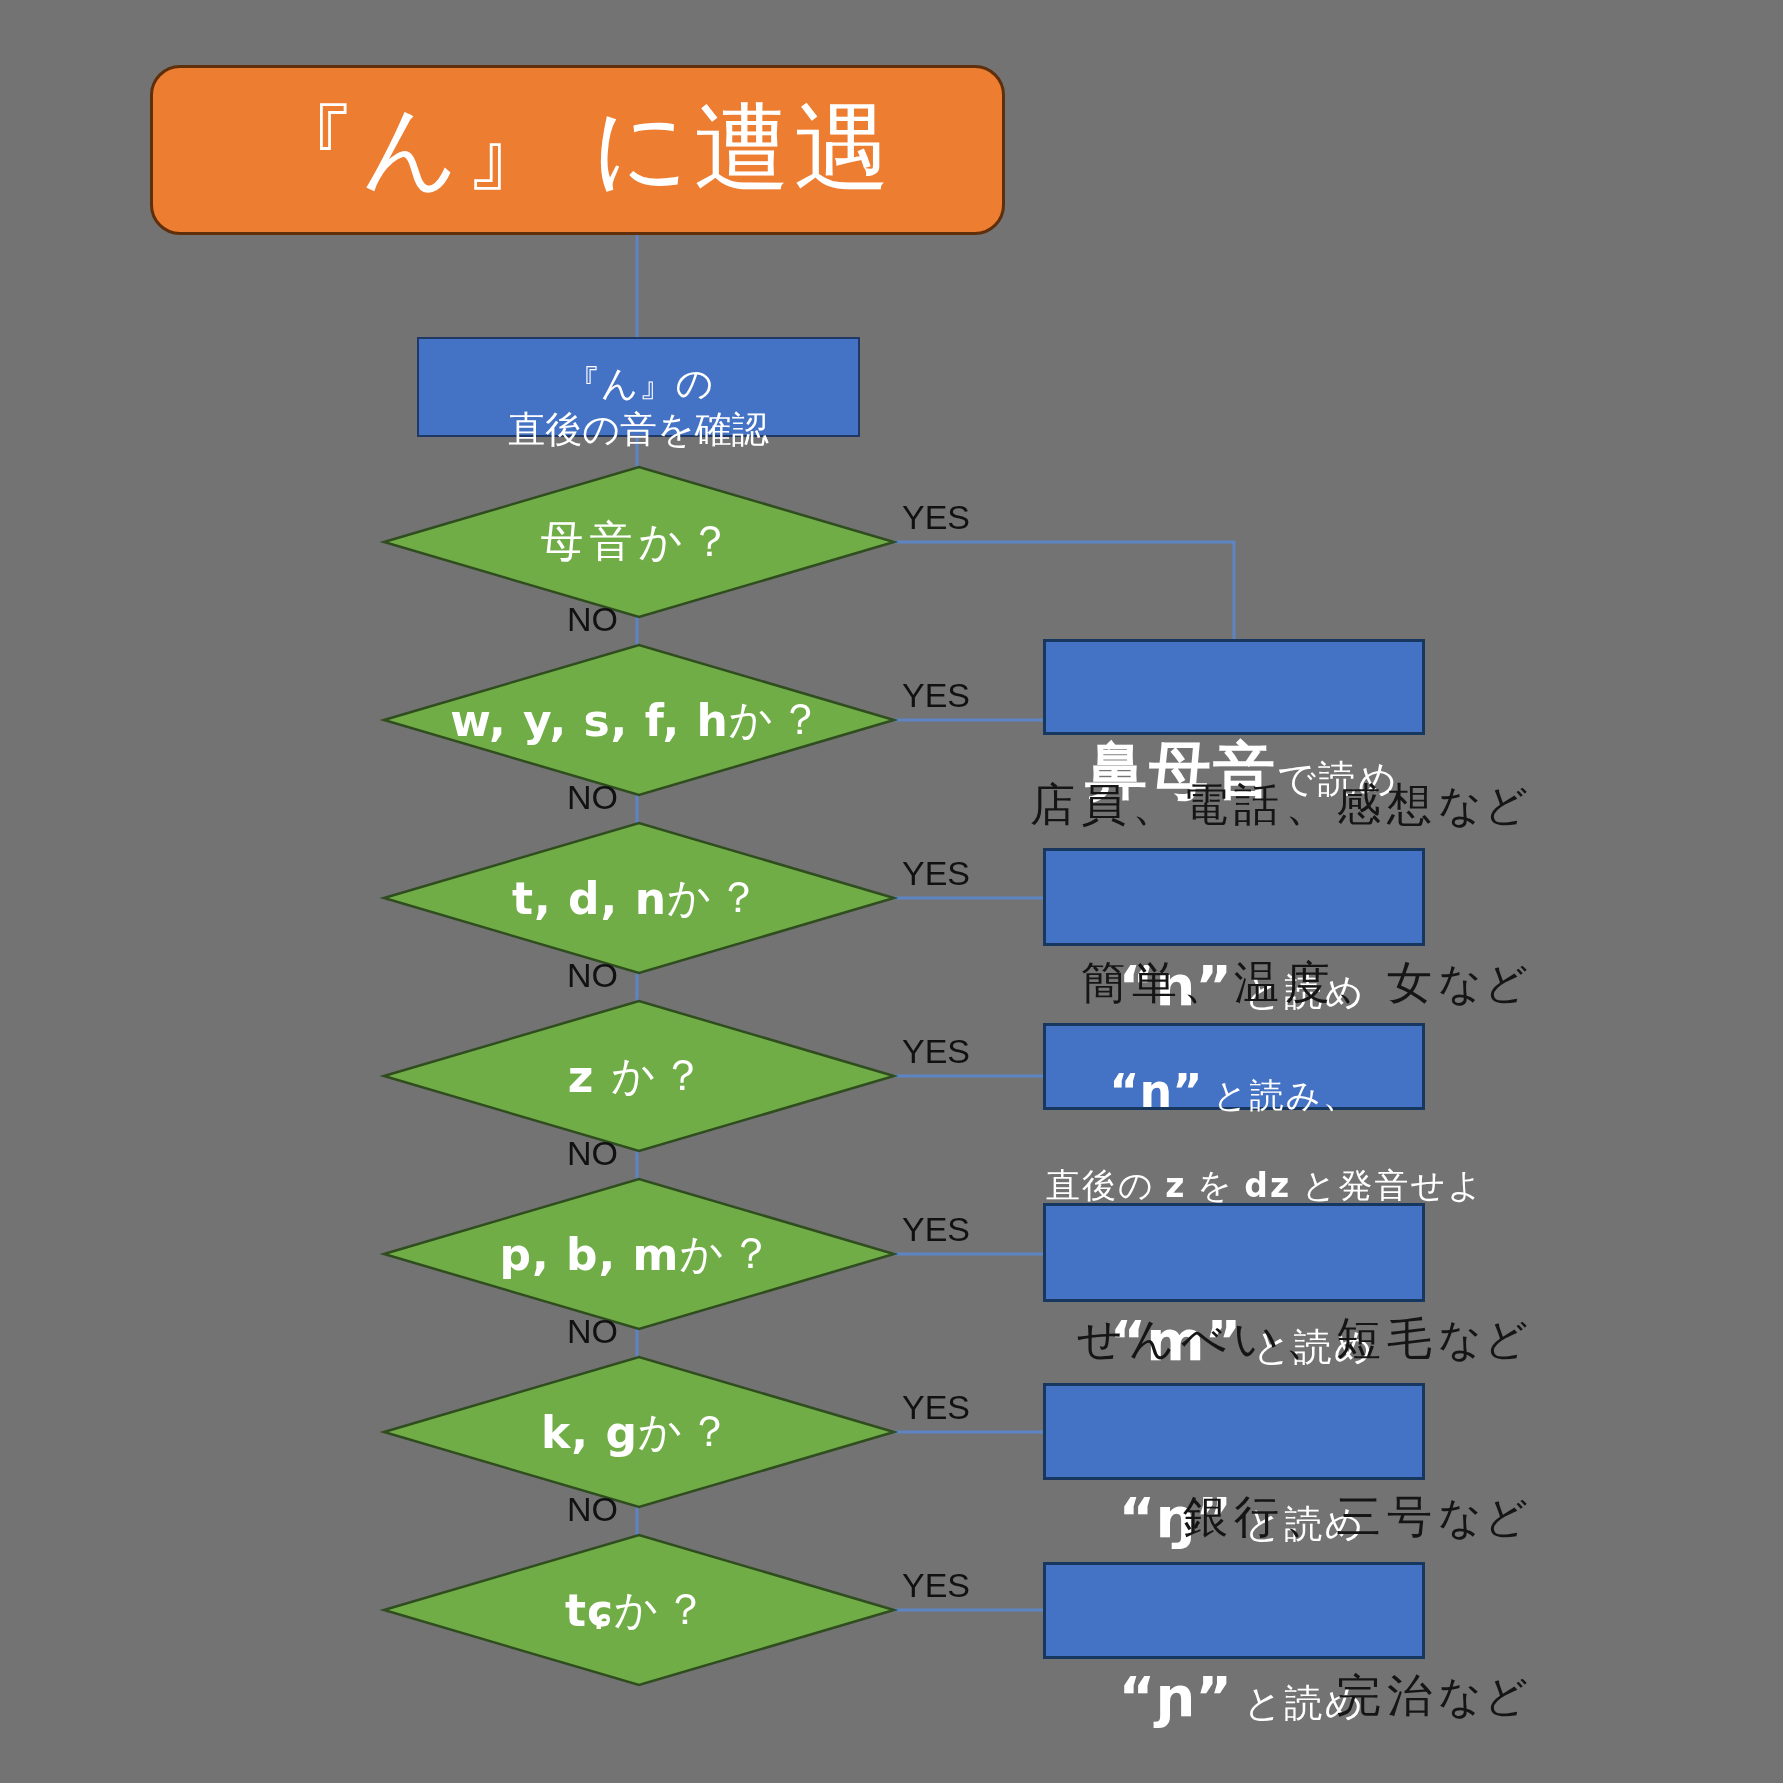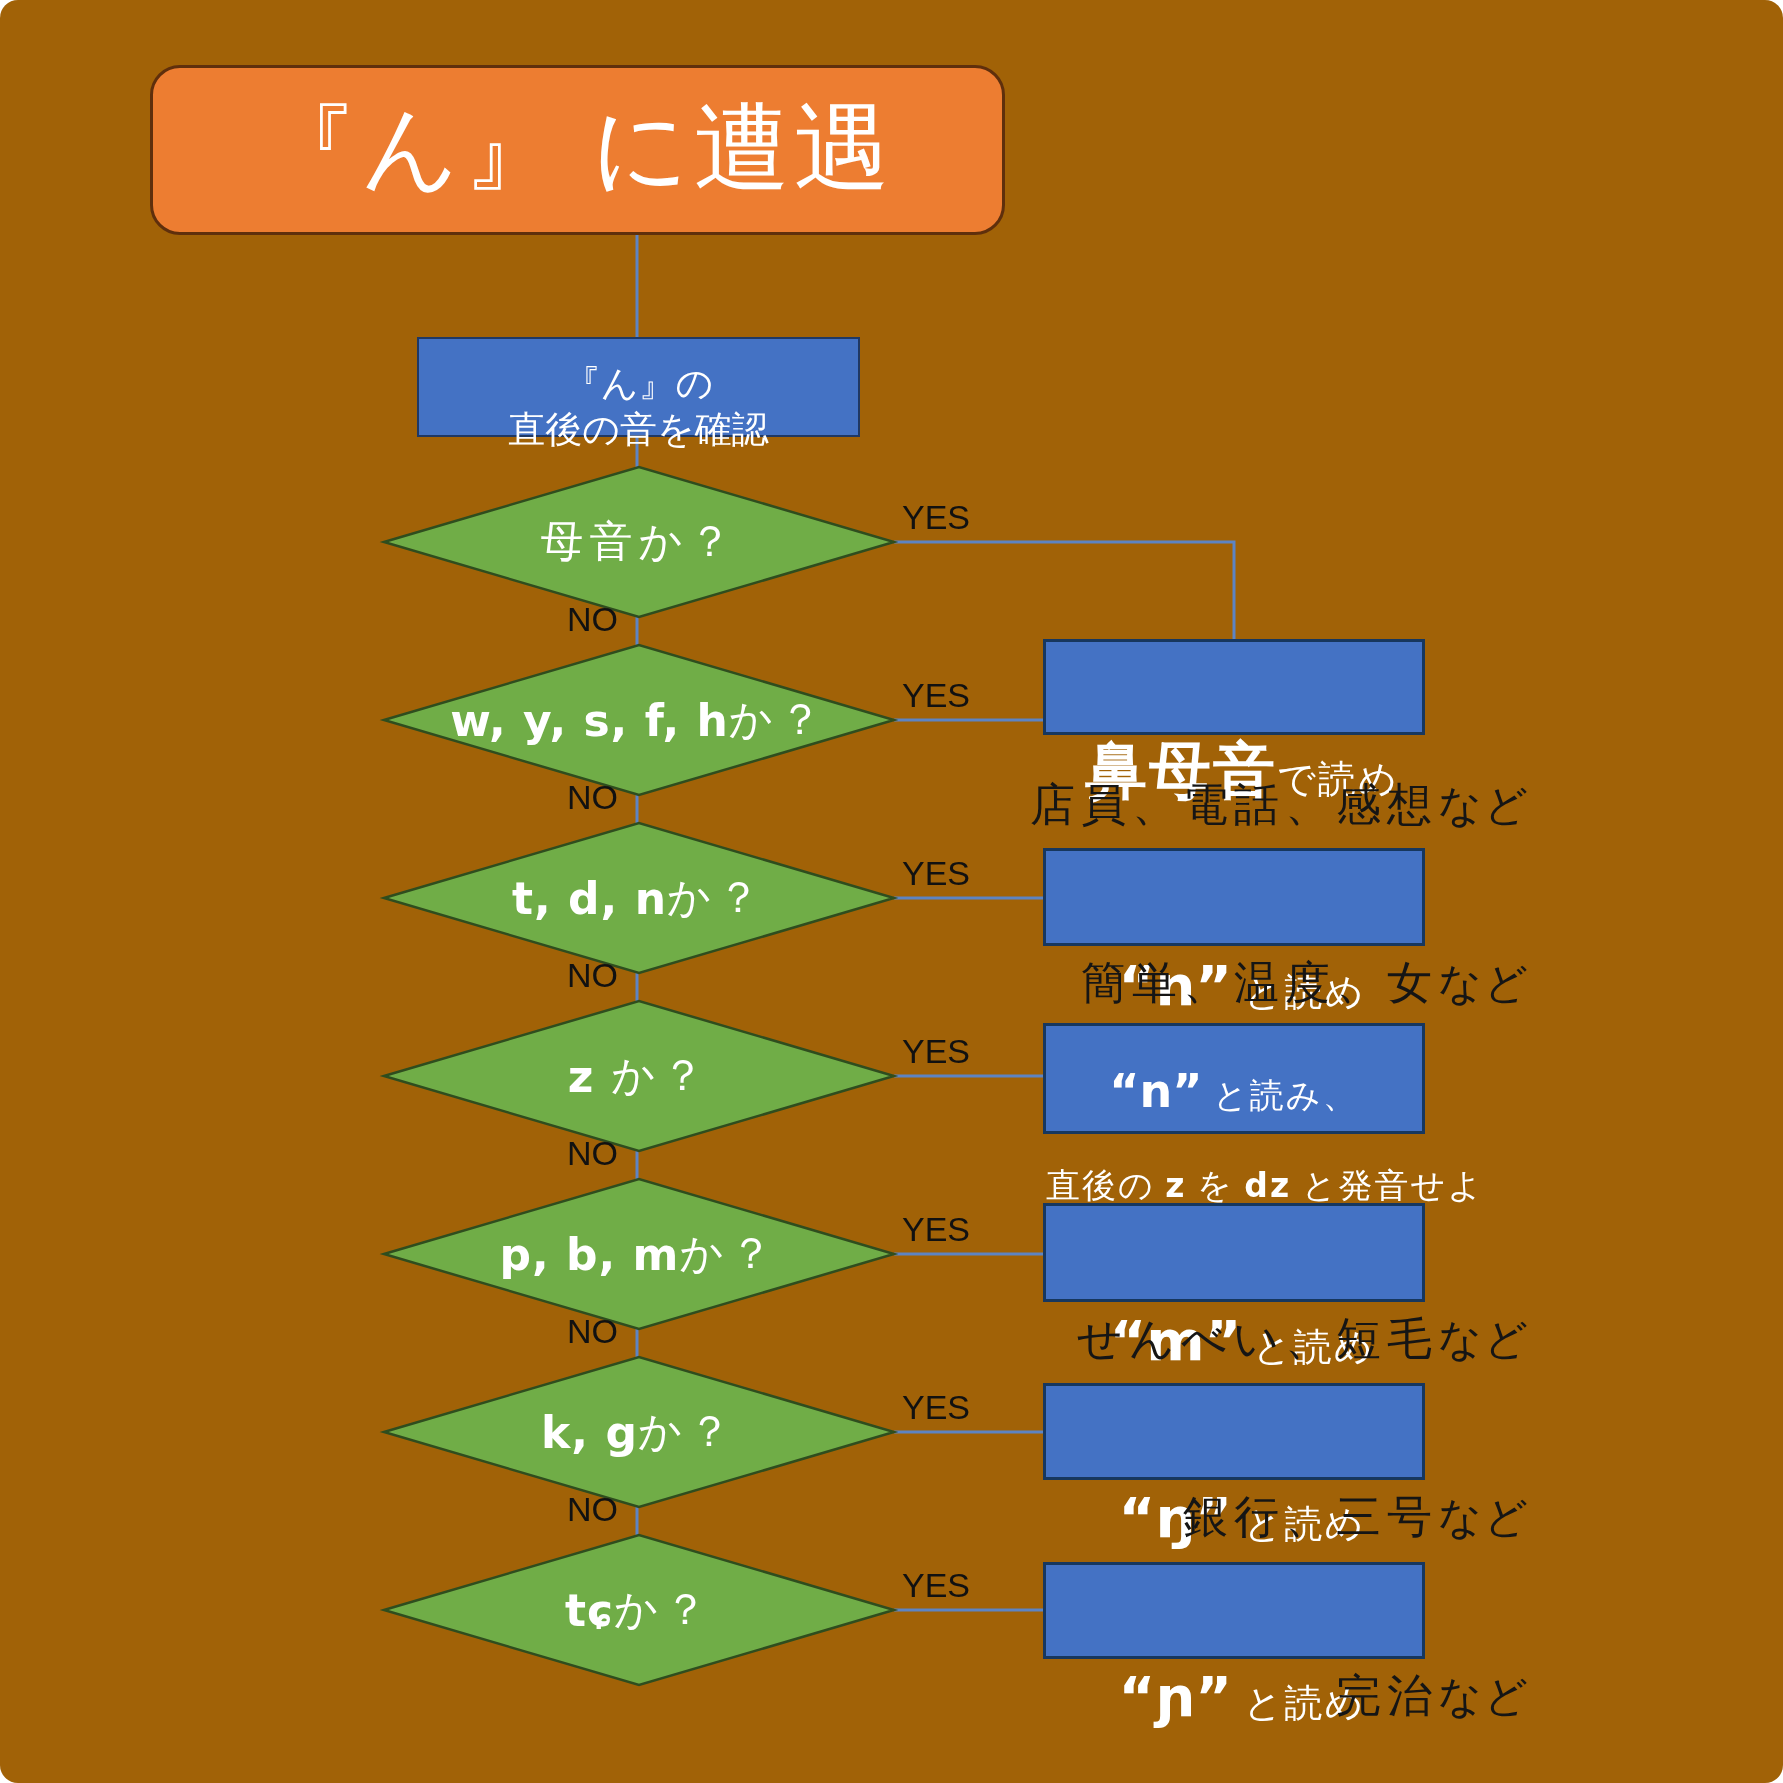--- a/index.html
+++ b/index.html
@@ -1,19 +1,18 @@
 <!DOCTYPE html>
 <html><head>
 <meta charset="utf-8">
 <style>
   html,body{margin:0;padding:0;background:#ffffff;}
   .stage{
-    position:relative;width:1783px;height:1783px;background:#a16207;overflow:hidden;
+    position:relative;width:1783px;height:1783px;background:#737373;overflow:hidden;
     font-family:"Liberation Serif","DejaVu Serif",serif;
-    border-radius:18px;
   }
   svg.layer{position:absolute;left:0;top:0;width:1783px;height:1783px;}
 
   
   .title-box{
     position:absolute;left:150px;top:65px;width:855px;height:170px;
     background:#ED7D31;border:3px solid #5f2f0c;border-radius:30px;
     box-sizing:border-box;display:flex;align-items:center;justify-content:center;
   }
   .title-box .t{
@@ -150,21 +149,21 @@
   <div class="no" style="top:1490px;">NO</div>
 
   <div class="rbox single" style="top:639px;height:96px;line-height:86px;">
     <span class="r-main-serif">鼻母音</span><span class="r-rest">で読め</span>
   </div>
 
   <div class="rbox single" style="top:848px;height:98px;line-height:90px;">
     <span class="r-main">“n”</span><span class="r-rest"> と読め</span>
   </div>
 
-  <div class="rbox double" style="top:1023px;height:111px;">
+  <div class="rbox double" style="top:1023px;height:87px;">
     <div class="l1"><span class="r-main">“n”</span><span class="r-rest"> と読み、</span></div>
     <div class="l2"><span>直後の </span><span class="b">z</span><span> を </span><span class="b">dz</span><span> と発音せよ</span></div>
   </div>
 
   <div class="rbox single" style="top:1203px;height:99px;line-height:90px;">
     <span class="r-main">“m”</span><span class="r-rest"> と読め</span>
   </div>
 
   <div class="rbox single" style="top:1383px;height:97px;line-height:88px;">
     <span class="r-main">“ŋ”</span><span class="r-rest"> と読め</span>

